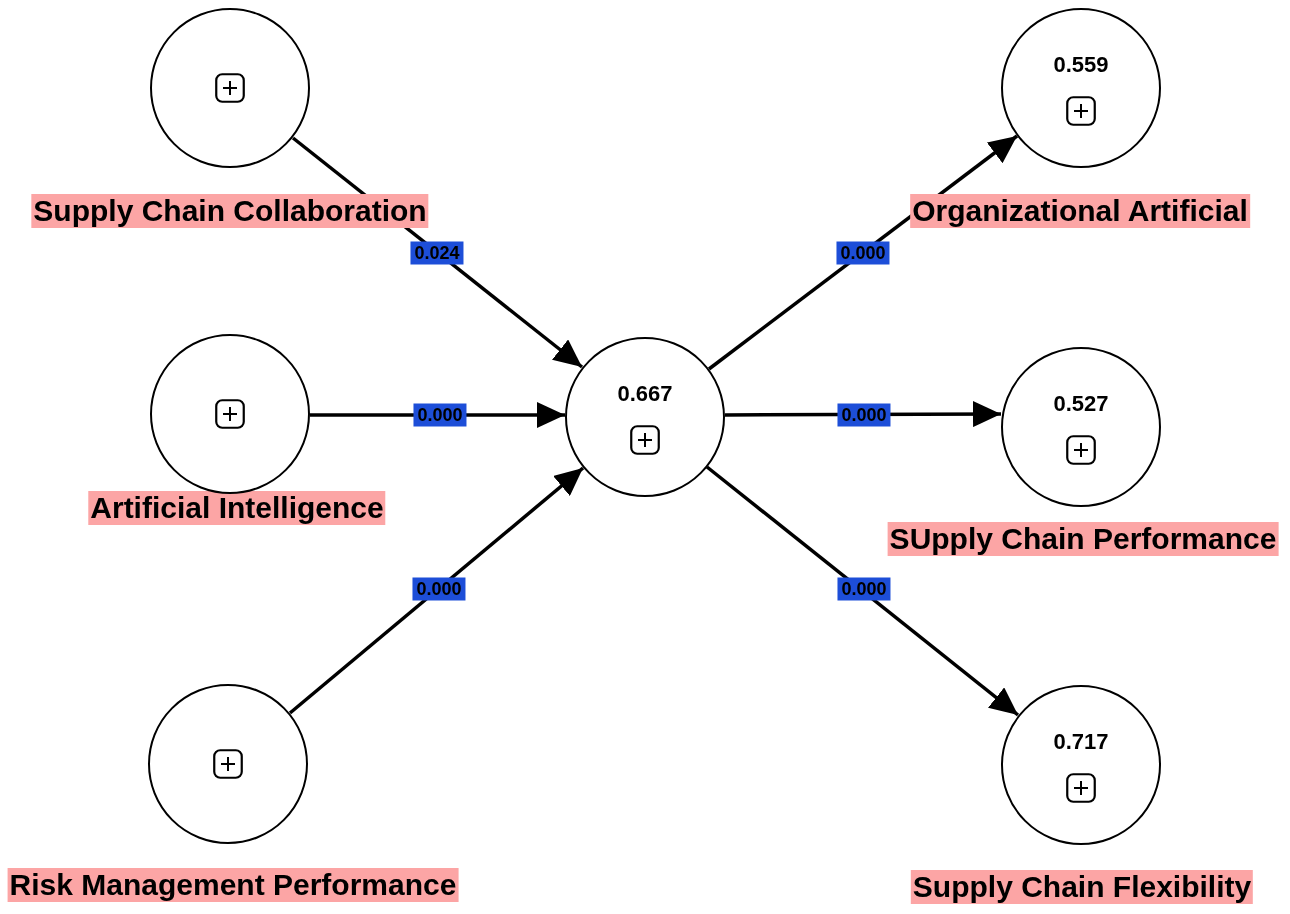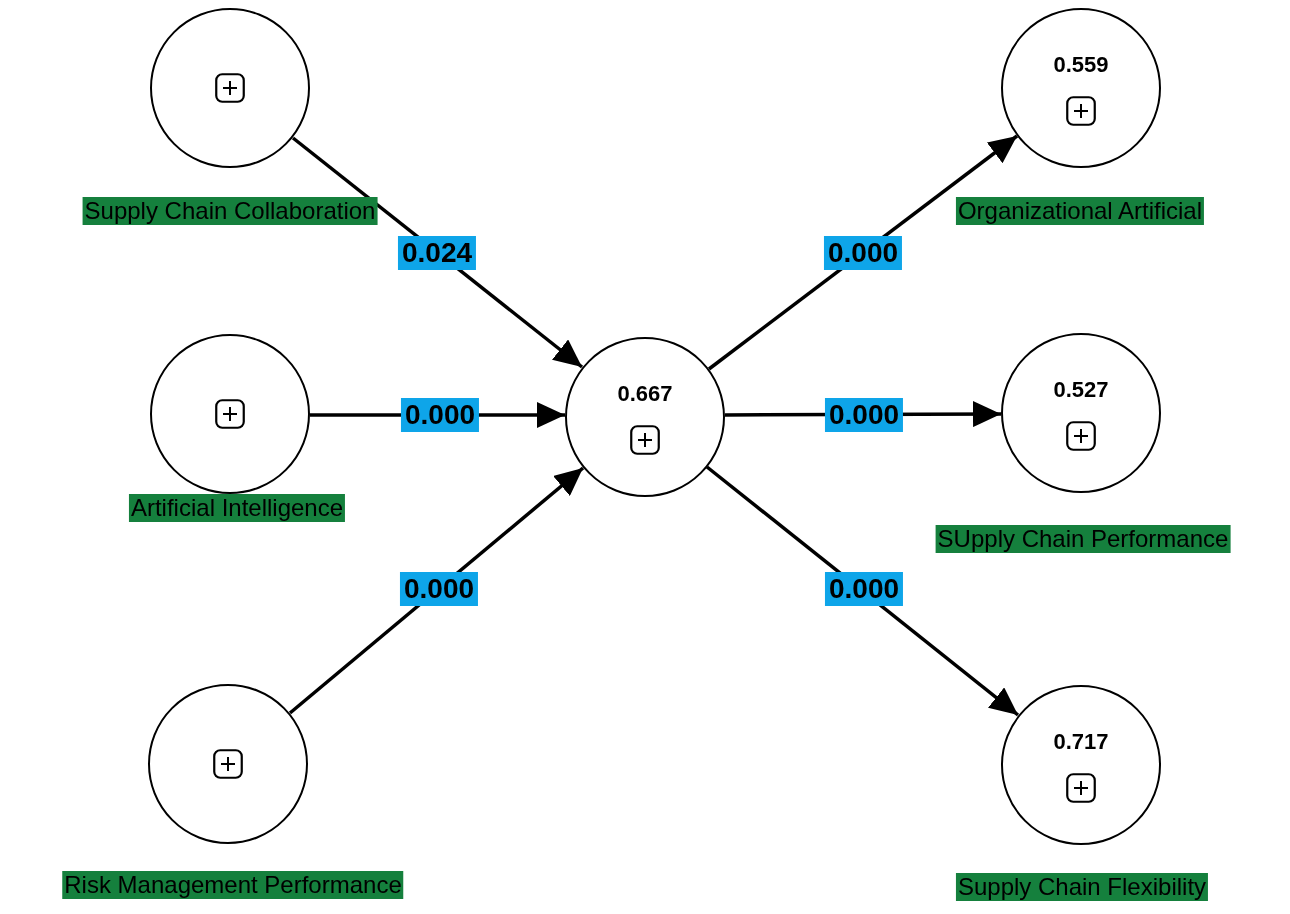--- a/index.html
+++ b/index.html
@@ -60,33 +60,33 @@
   .expand {
     display: inline-block;
     width: 30px;
     height: 30px;
     line-height: 0;
   }
   .node-label {
     position: absolute;
     transform: translate(-50%, -50%);
     white-space: nowrap;
-    font-size: 24px;
-    font-weight: normal;
-    background: #15803d;
+    font-size: 30px;
+    font-weight: bold;
+    background: #fca5a5;
     padding: 0 2px;
     z-index: 2;
   }
   .coef {
     position: absolute;
     transform: translate(-50%, -50%);
     white-space: nowrap;
-    font-size: 28px;
+    font-size: 18px;
     font-weight: bold;
-    background: #0ea5e9;
+    background: #1d4ed8;
     padding: 1px 4px;
     z-index: 2;
   }
 </style>
 </head>
 <body>
 
 <div class="stage">
 
   <svg class="edges" width="1290" height="914" viewBox="0 0 1290 914">
@@ -143,21 +143,21 @@
   <div class="node with-value" style="left:1001px; top:8px;">
     <div class="node-value">0.559</div>
     <span class="expand">
       <svg width="30" height="30" viewBox="0 0 30 30">
         <rect x="1.25" y="1.25" width="27.5" height="27.5" rx="6" fill="#ffffff" stroke="#000000" stroke-width="2.2"></rect>
         <path d="M8 15 H22 M15 8 V22" stroke="#000000" stroke-width="2" fill="none"></path>
       </svg>
     </span>
   </div>
 
-  <div class="node with-value" style="left:1001px; top:333px;">
+  <div class="node with-value" style="left:1001px; top:347px;">
     <div class="node-value">0.527</div>
     <span class="expand">
       <svg width="30" height="30" viewBox="0 0 30 30">
         <rect x="1.25" y="1.25" width="27.5" height="27.5" rx="6" fill="#ffffff" stroke="#000000" stroke-width="2.2"></rect>
         <path d="M8 15 H22 M15 8 V22" stroke="#000000" stroke-width="2" fill="none"></path>
       </svg>
     </span>
   </div>
 
   <div class="node with-value" style="left:1001px; top:685px;">

